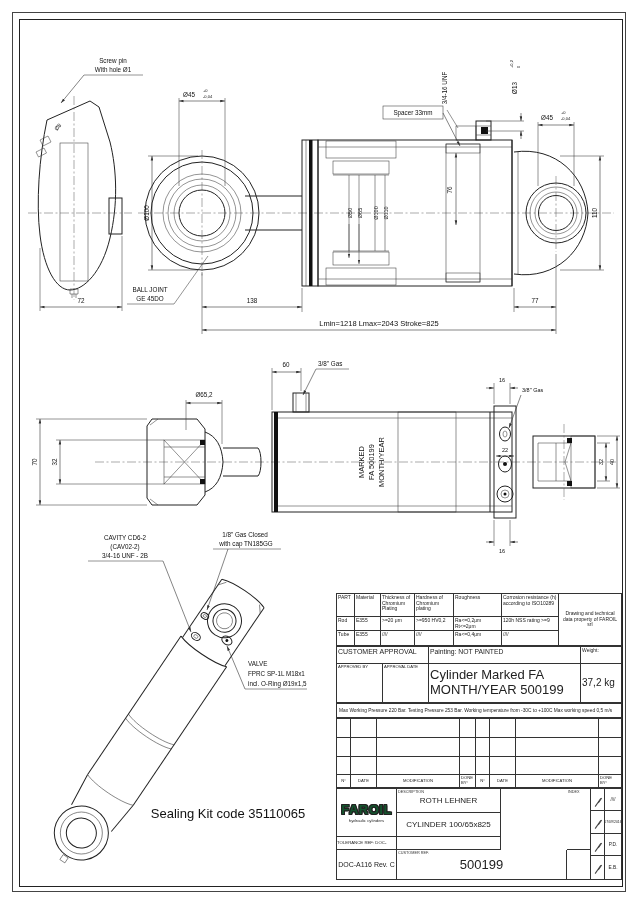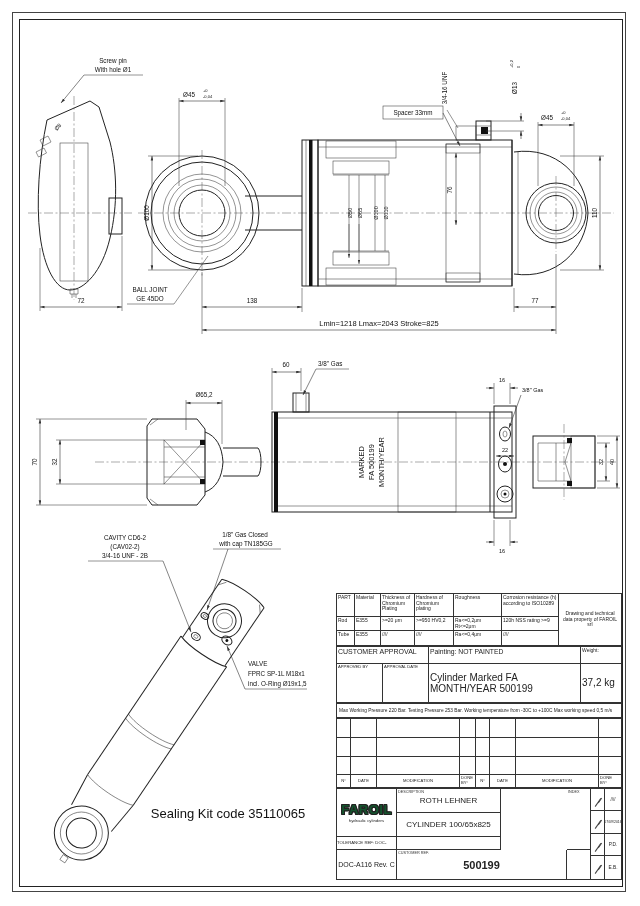--- a/index.html
+++ b/index.html
@@ -362,21 +362,21 @@
     <div class="cell bR">Ra&lt;=0,4μm</div>
     <div class="cell bR">////</div>
   </div>
 
   <div class="tblock approval">
     <div class="cell bR bB" style="grid-column:1/3;font-size:7px;">CUSTOMER APPROVAL</div>
     <div class="cell bR bB" style="font-size:6.8px;">Painting: NOT PAINTED</div>
     <div class="cell bB" style="font-size:5px;">Weight:</div>
     <div class="cell bR" style="font-size:4.2px;">APPROVED BY</div>
     <div class="cell bR" style="font-size:4.2px;">APPROVAL DATE</div>
-    <div class="cell bR" style="font-size:10px;display:flex;align-items:center;">Cylinder Marked FA MONTH/YEAR  500199</div>
+    <div class="cell bR" style="font-size:13px;display:flex;align-items:center;">Cylinder Marked FA MONTH/YEAR  500199</div>
     <div class="cell" style="font-size:10px;display:flex;align-items:center;">37,2 kg</div>
   </div>
 
   <div class="tblock conds">Max Working Pressure 220 Bar. Testing Pressure 253 Bar. Working temperature from -30C to +100C  Max working speed 0,5 m/s</div>
 
   <div class="tblock rev">
     <div class="cell bR bB"></div>
       <div class="cell bR bB"></div>
       <div class="cell bR bB"></div>
       <div class="cell bR bB"></div>
@@ -424,21 +424,21 @@
     <div class="tc bR bB" style="left:60px;top:0;width:104px;height:24px;">
       <span class="lbl-tiny">DESCRIPTION</span>
       <div class="ctr" style="font-size:8px;">ROTH LEHNER</div>
     </div>
     <div class="tc bR bB" style="left:60px;top:24px;width:104px;height:24px;">
       <div class="ctr" style="font-size:8px;">CYLINDER 100/65x825</div>
     </div>
     <div class="tc bR bB" style="left:60px;top:48px;width:104px;height:13px;"></div>
     <div class="tc bR" style="left:60px;top:61px;width:170px;height:29px;">
       <span class="lbl-tiny">CUSTOMER REF.</span>
-      <div class="ctr" style="font-size:11px;font-weight:bold;">500199</div>
+      <div class="ctr" style="font-size:13px;">500199</div>
     </div>
     <div class="tc bR bB" style="left:230px;top:0;width:24px;height:61px;">
       <span class="lbl-tiny">INDEX</span>
     </div>
     <div class="tc bR" style="left:230px;top:61px;width:24px;height:29px;"></div>
     <div class="tc bR bB" style="left:254px;top:0;width:14px;height:22px;">
         <div class="squig"></div>
       </div>
     <div class="tc bR bB" style="left:254px;top:22px;width:14px;height:23px;">
         <div class="squig"></div>

